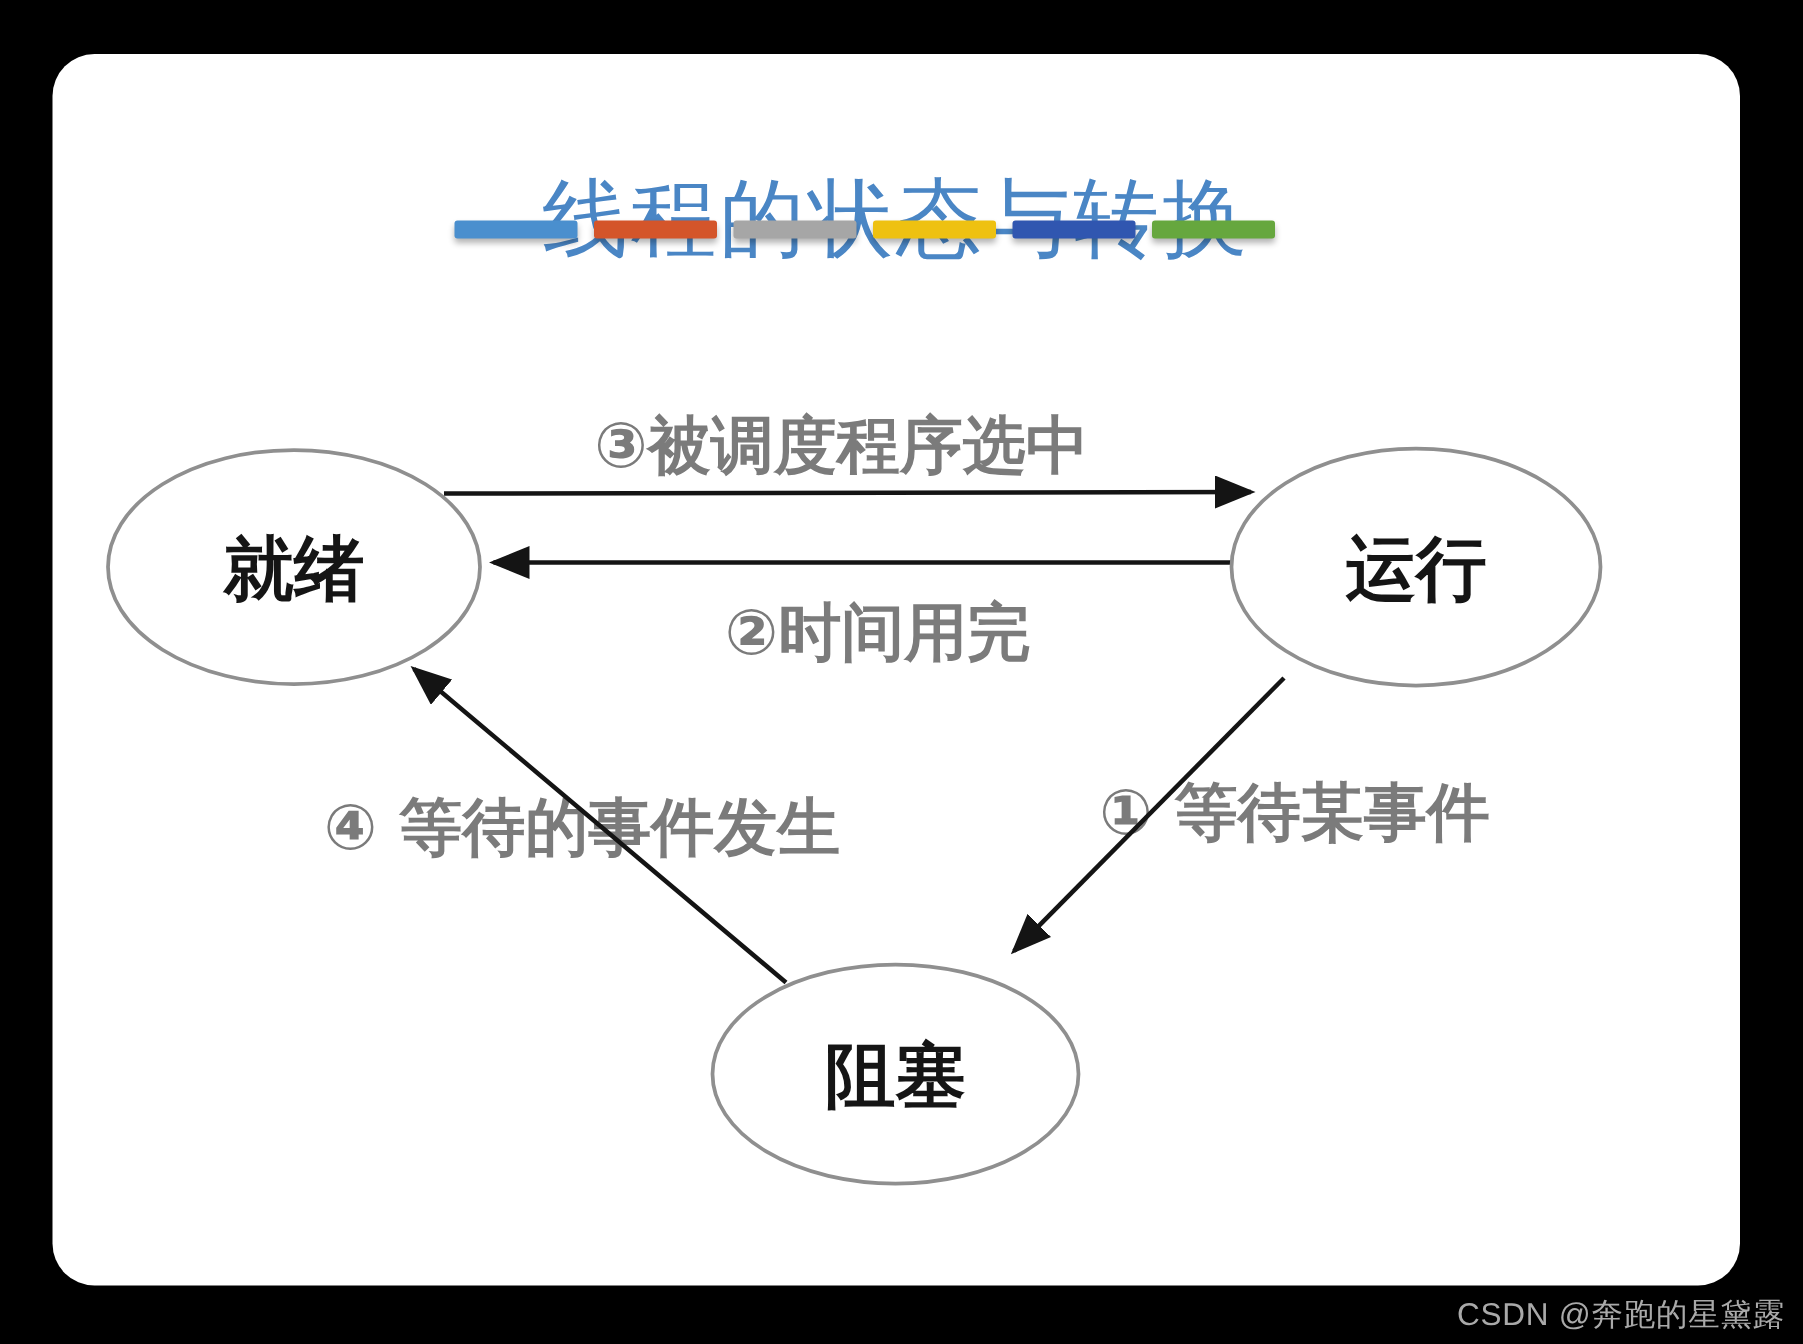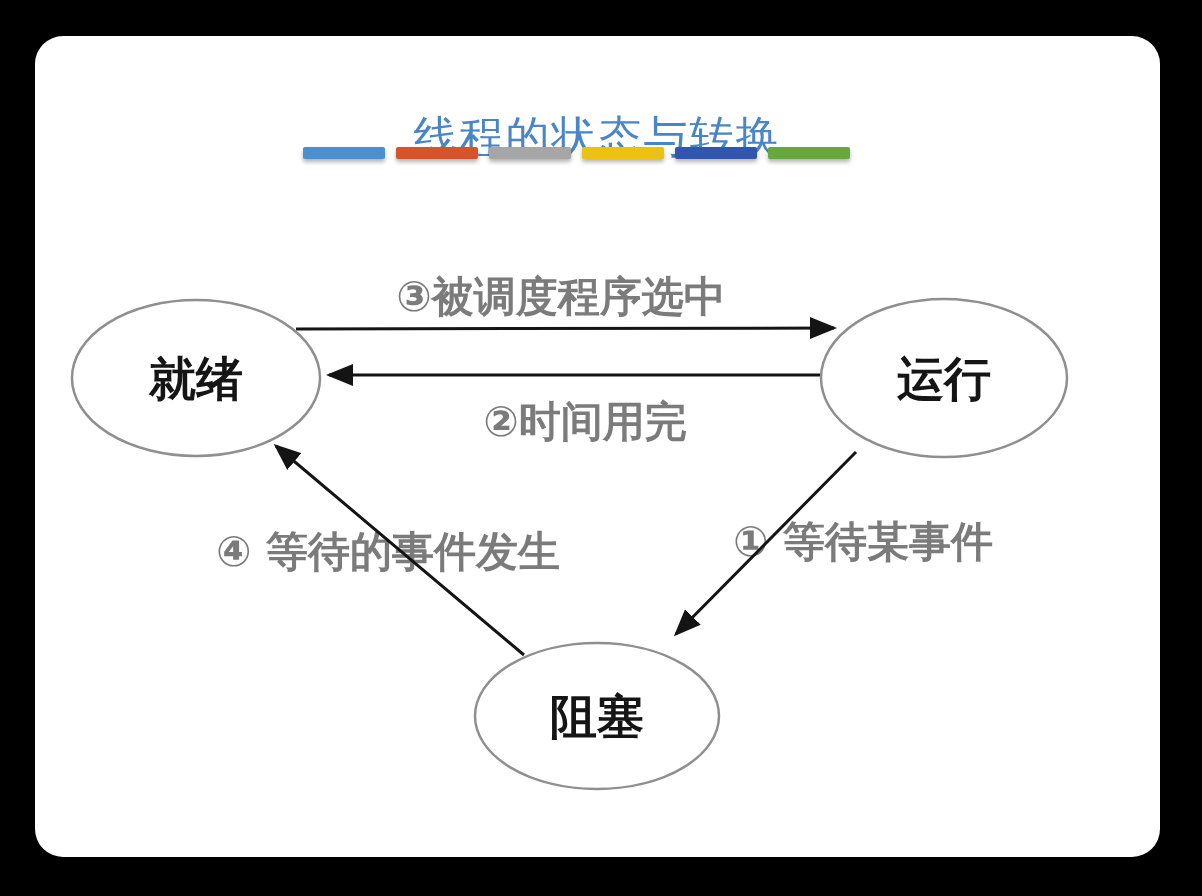--- a/index.html
+++ b/index.html
@@ -16,21 +16,21 @@
     width:1125px;height:821px;
     background:#ffffff;
     border-radius:28px;
   }
   .title{
     position:absolute;
     left:0;top:72px;
     width:1125px;
     text-align:center;
     font-family:"DejaVu Serif","Liberation Serif",serif;
-    font-size:44px;
+    font-size:57px;
     font-weight:400;
     letter-spacing:2px;
     color:#4a86c5;
   }
   .bars{
     position:absolute;
     left:268px;top:111px; 
     display:flex;
     gap:11px;
   }
@@ -124,14 +124,15 @@
       <ellipse class="node-ellipse" cx="944" cy="378" rx="123" ry="79"></ellipse>
       <text class="node-label" x="944" y="395">运行</text>
     </g>
 
     <g>
       <ellipse class="node-ellipse" cx="597" cy="716" rx="122" ry="73"></ellipse>
       <text class="node-label" x="597" y="733">阻塞</text>
     </g>
   </svg>
 
+  <div class="watermark" style="color: rgb(169, 169, 169);">CSDN @奔跑的星黛露</div>
 
 </div>
 
 </body></html>

